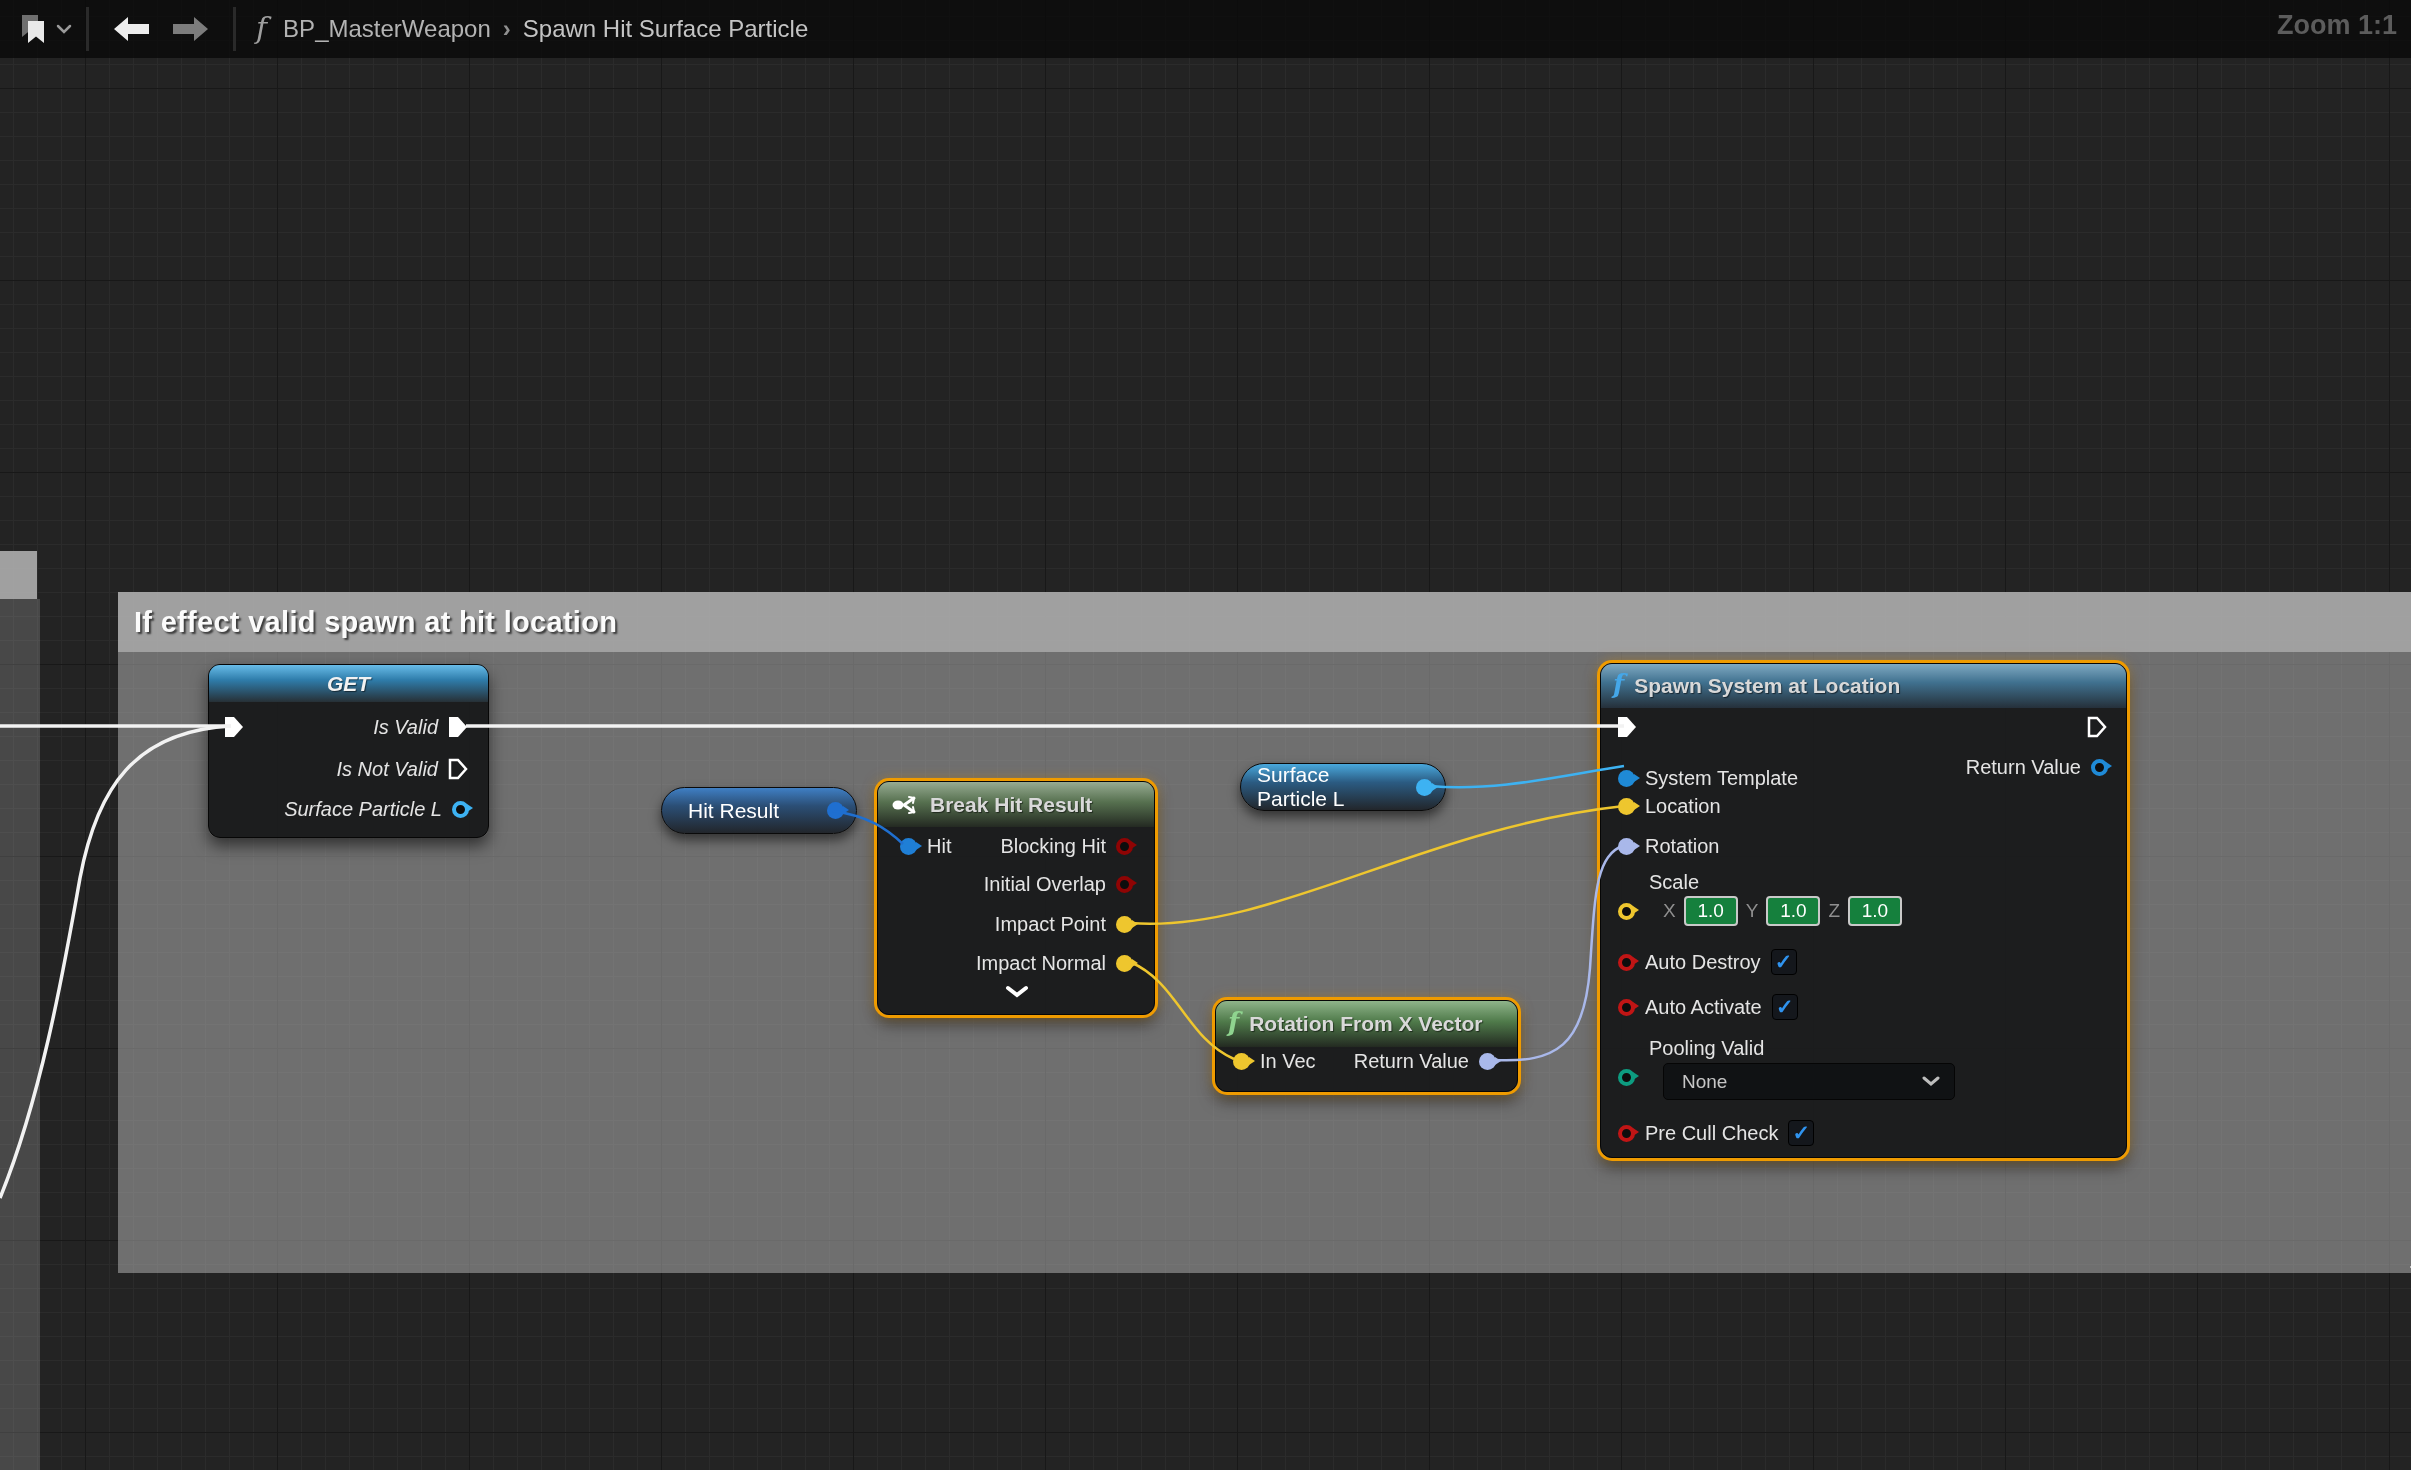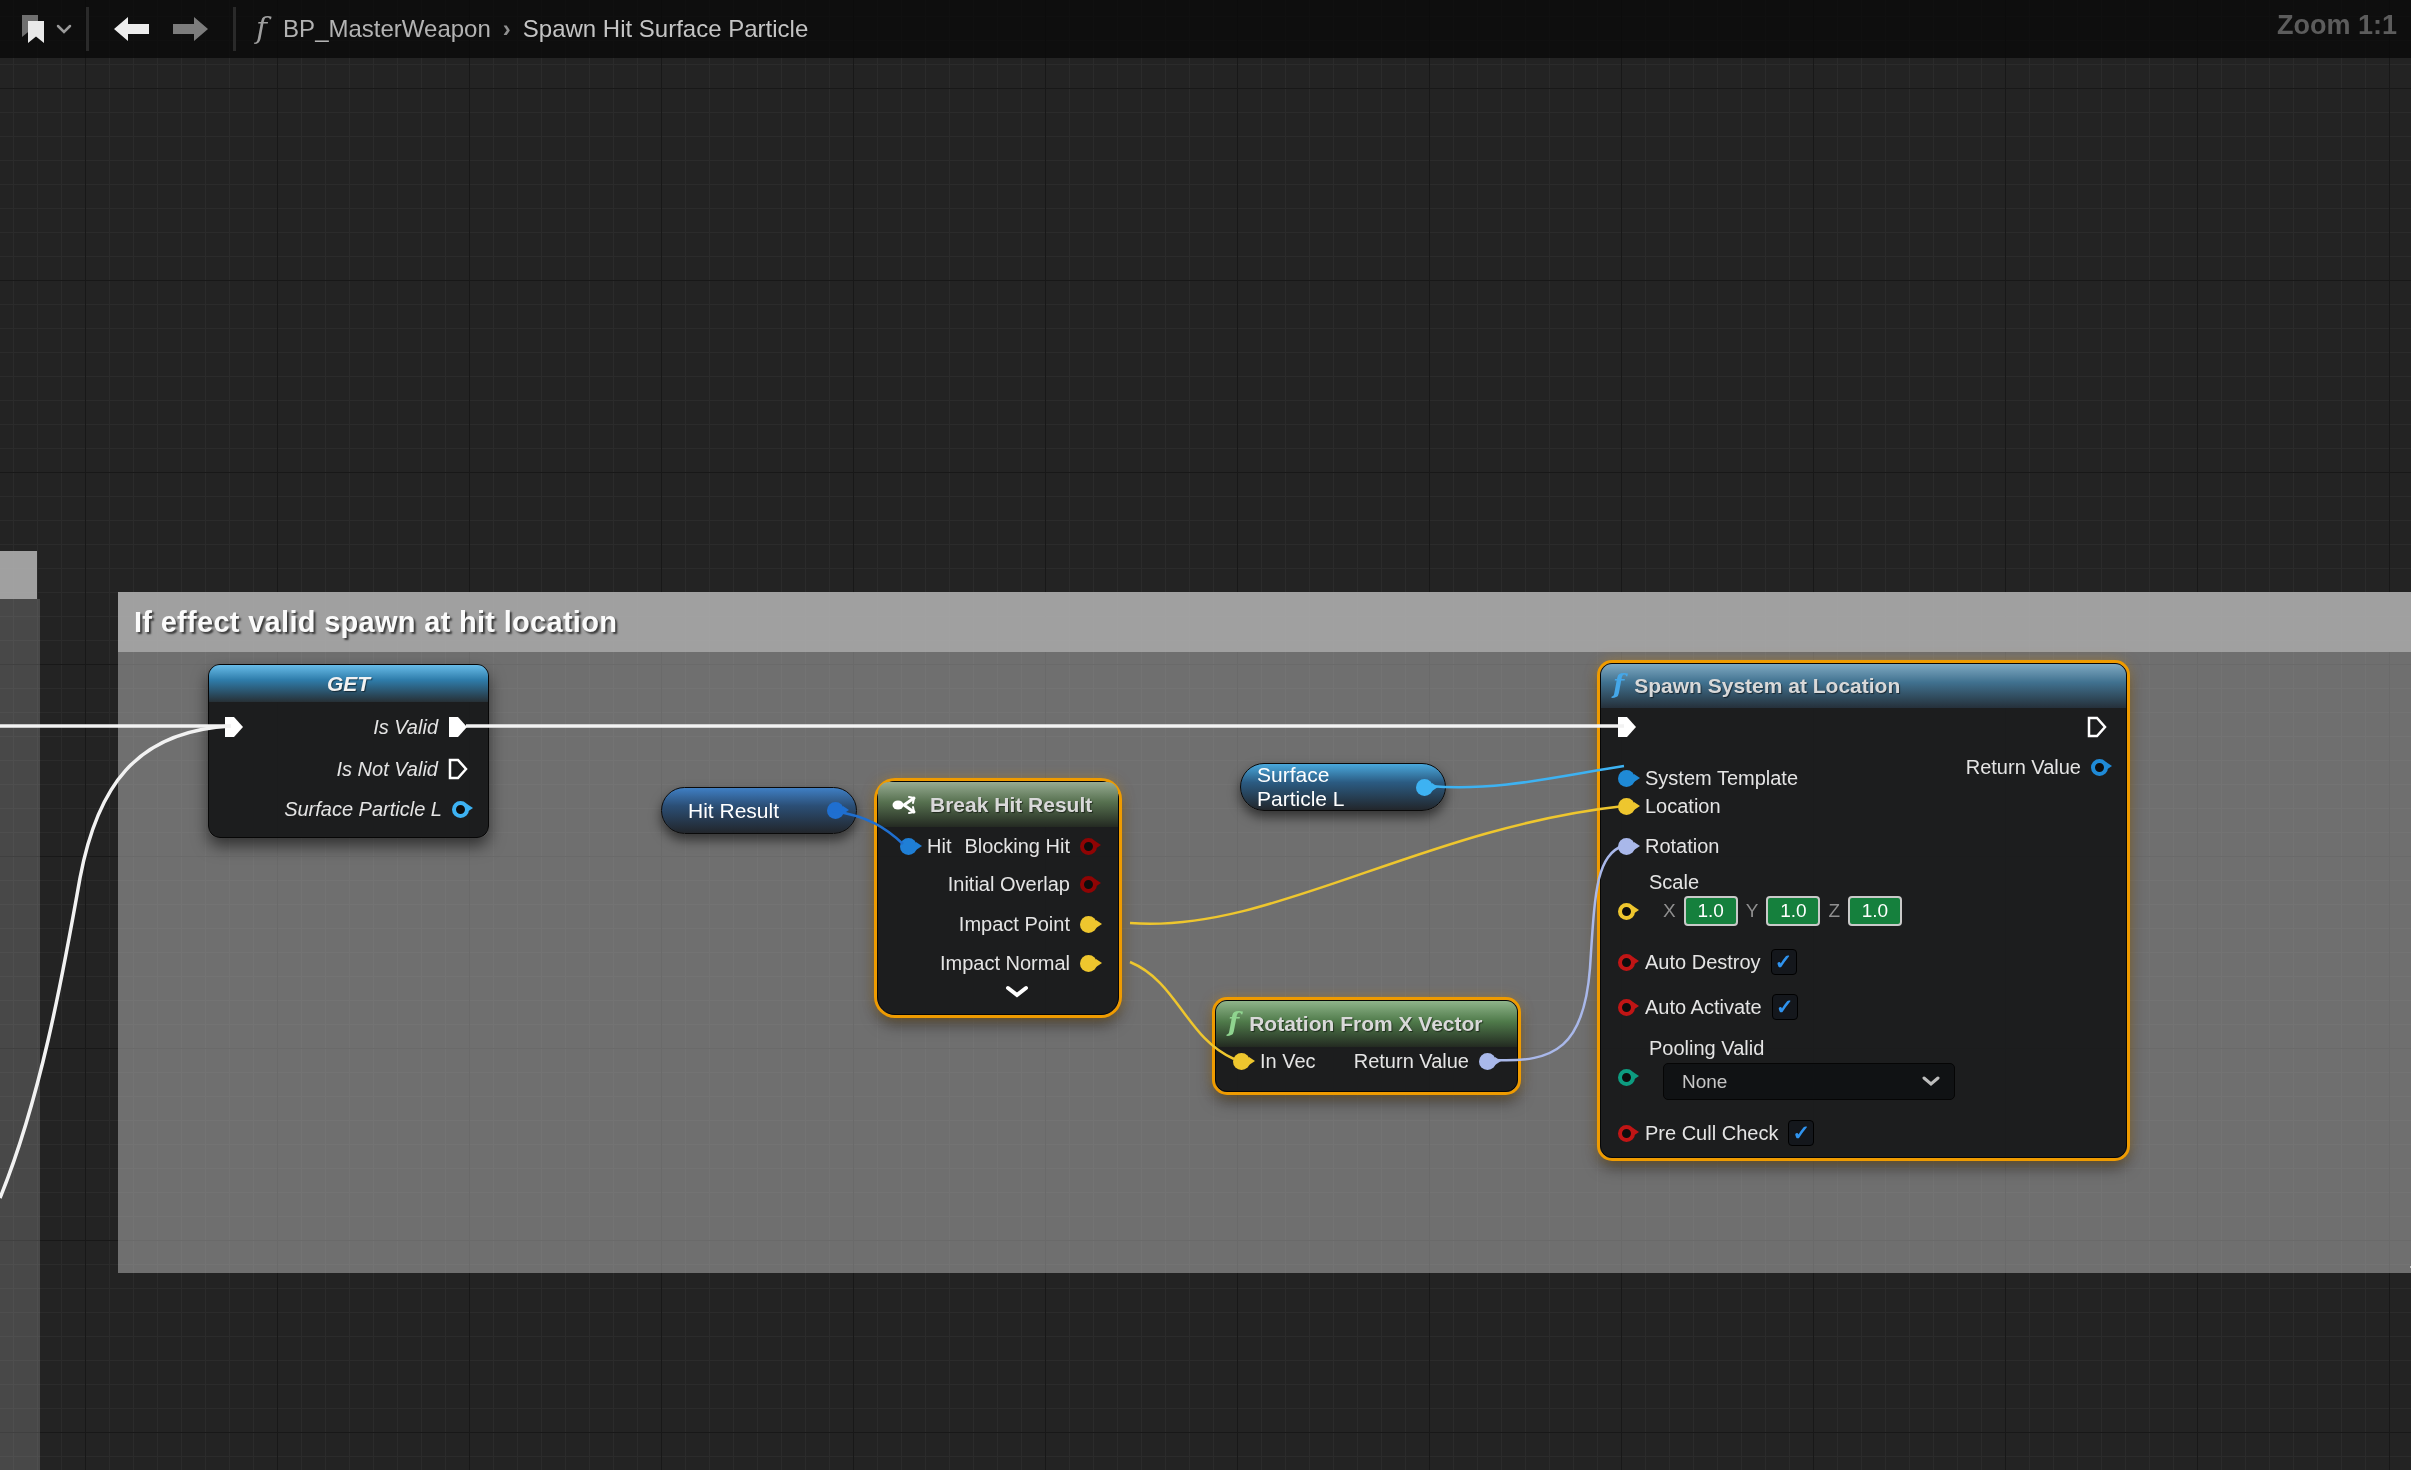--- a/index.html
+++ b/index.html
@@ -161,21 +161,21 @@
       <span class="plabel">Surface Particle L</span>
       <span class="cpin ring" style="color:#3db2f2;"></span>
     </div>
   </div>
 
   <div class="pill blue" style="left:661px; top:787px; width:196px; height:47px;">
     <span class="pill-label">Hit Result</span>
     <span class="cpin fill" style="color:#1f6fd0;"></span>
   </div>
 
-  <div class="node selected" style="left:877px; top:781px; width:242px; height:234px;border-radius:18px;">
+  <div class="node selected" style="left:877px; top:781px; width:278px; height:234px;">
     <div class="n-head green1" style="height:45px;">
       <svg width="30" height="24">
         <ellipse cx="8" cy="12" rx="5.5" ry="4.5" fill="#fff"></ellipse>
         <path d="M14 12 L24 5 M14 12 L24 19" stroke="#fff" stroke-width="3" stroke-linecap="round" fill="none"></path>
         <path d="M24 5 l-5 -1 M24 5 l-1 5 M24 19 l-5 1 M24 19 l-1 -5" stroke="#fff" stroke-width="2" stroke-linecap="round"></path>
       </svg>
       <span class="n-title">Break Hit Result</span>
     </div>
     <div class="prow" style="left:22px; top:47px;">
       <span class="cpin fill" style="color:#1f7fd6;"></span>

